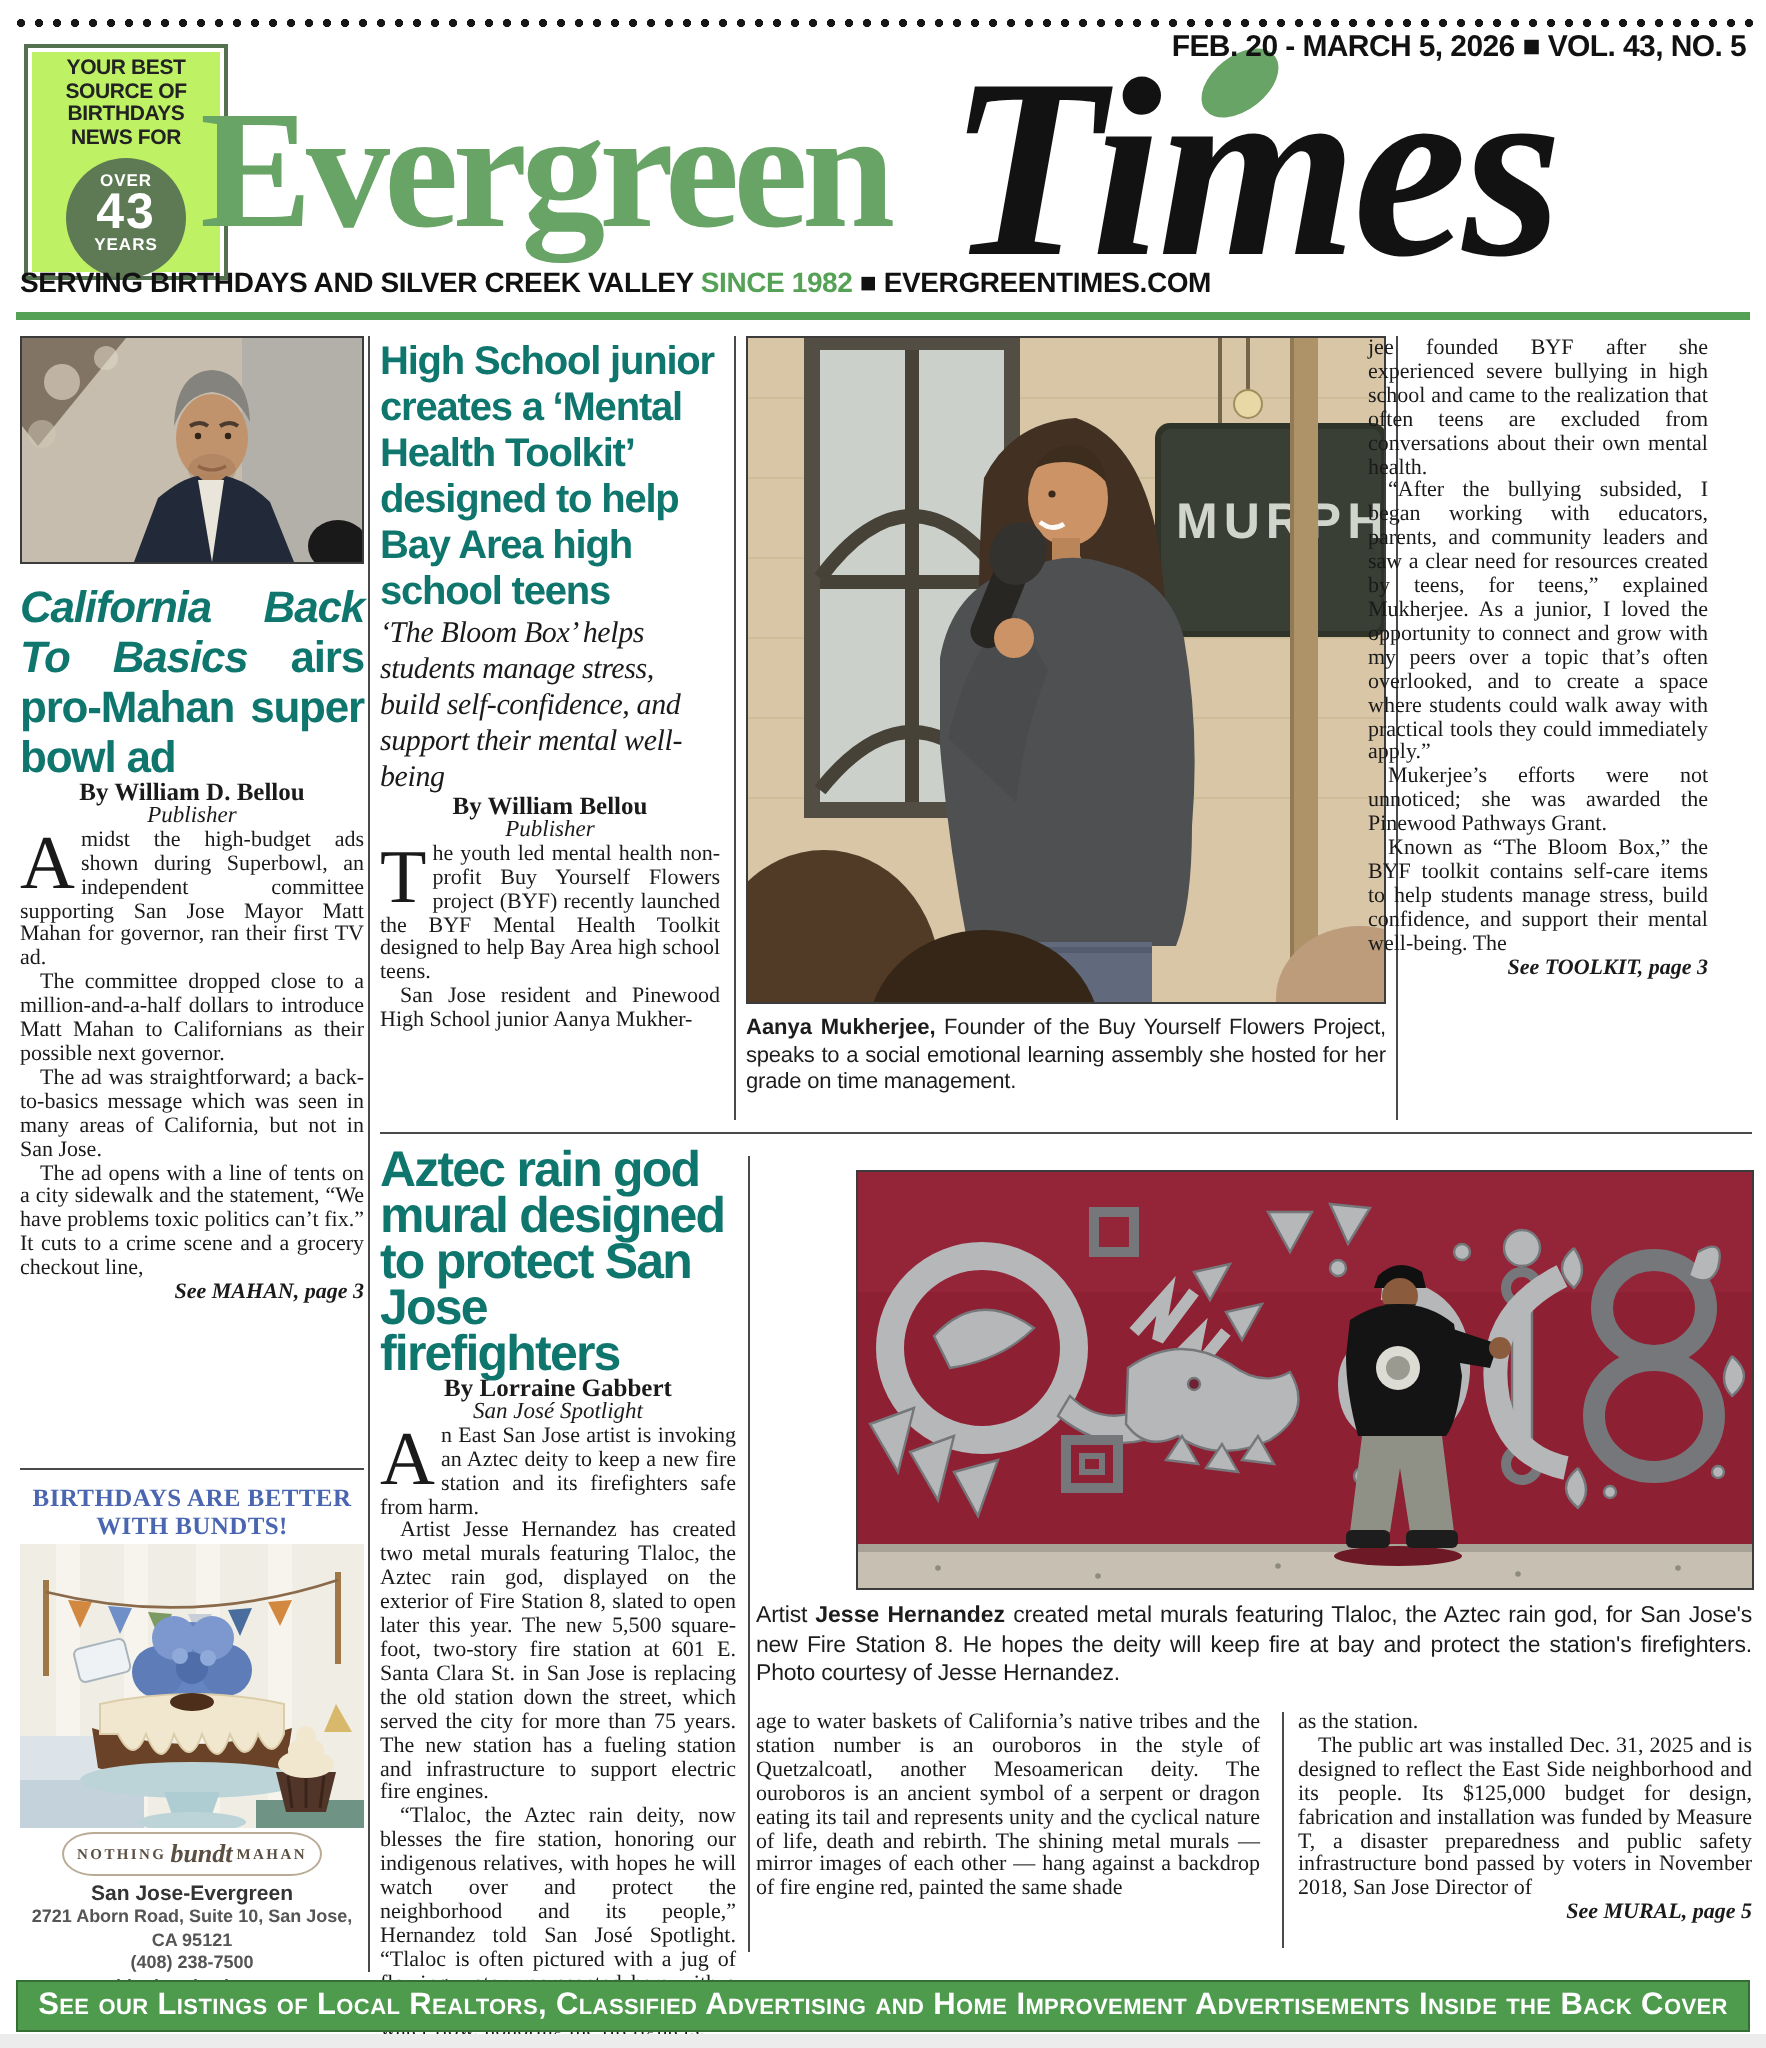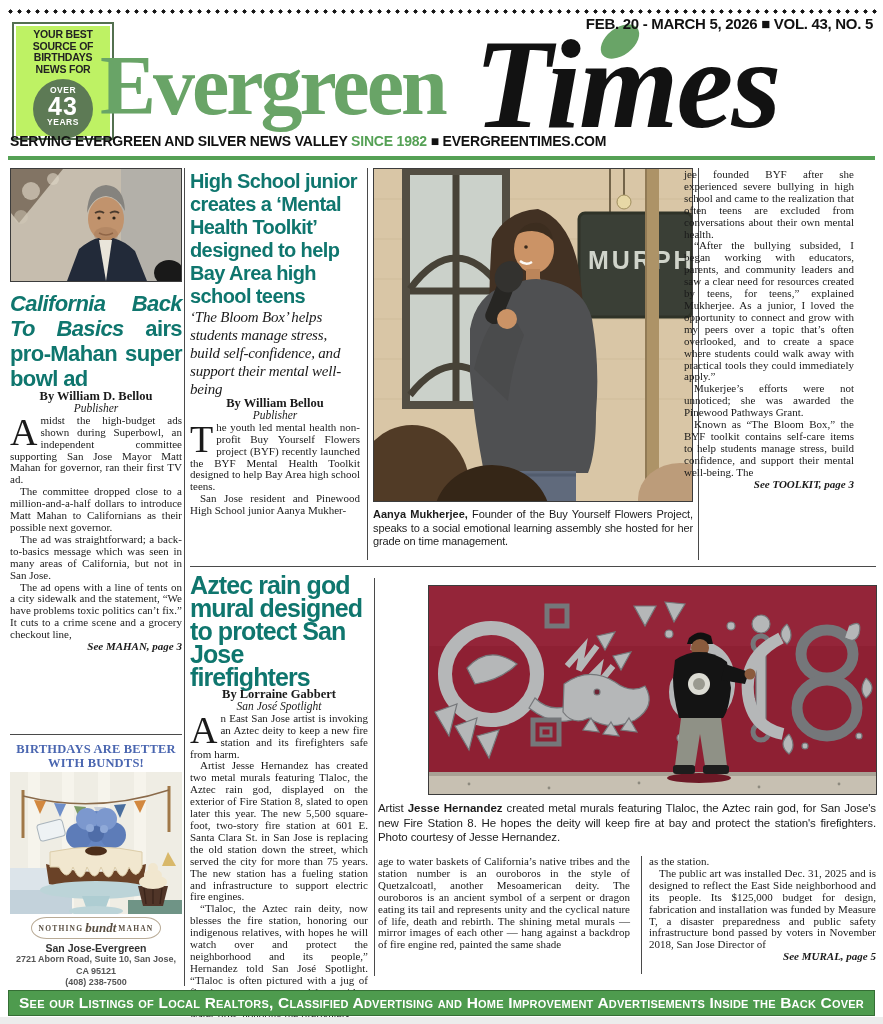--- a/index.html
+++ b/index.html
@@ -73,21 +73,21 @@
       <div class="s1">OVER</div>
       <div class="s2">43</div>
       <div class="s1">YEARS</div>
     </div>
   </div>
   <div class="abs name-green">Evergreen</div>
   <div class="abs name-black">Times</div>
   <div class="abs leaf"></div>
   <div class="abs issue">FEB. 20 - MARCH 5, 2026 ■ VOL. 43, NO. 5</div>
   <div class="abs tagline">
-    <span>SERVING EVERGREEN AND SILVER NEWS VALLEY</span>
+    <span>SERVING BIRTHDAYS AND SILVER CREEK VALLEY</span>
     <span class="since">SINCE 1982</span>
     <span>■ EVERGREENTIMES.COM</span>
   </div>
   <div class="abs greenrule"></div>
 
   <div class="abs vrule" style="left:184px;top:168px;height:818px;"></div>
   <div class="abs vrule" style="left:367px;top:168px;height:392px;"></div>
   <div class="abs vrule" style="left:698px;top:168px;height:392px;"></div>
   <div class="abs hrule" style="left:190px;top:566px;width:686px;"></div>
   <div class="abs vrule" style="left:374px;top:578px;height:398px;"></div>

